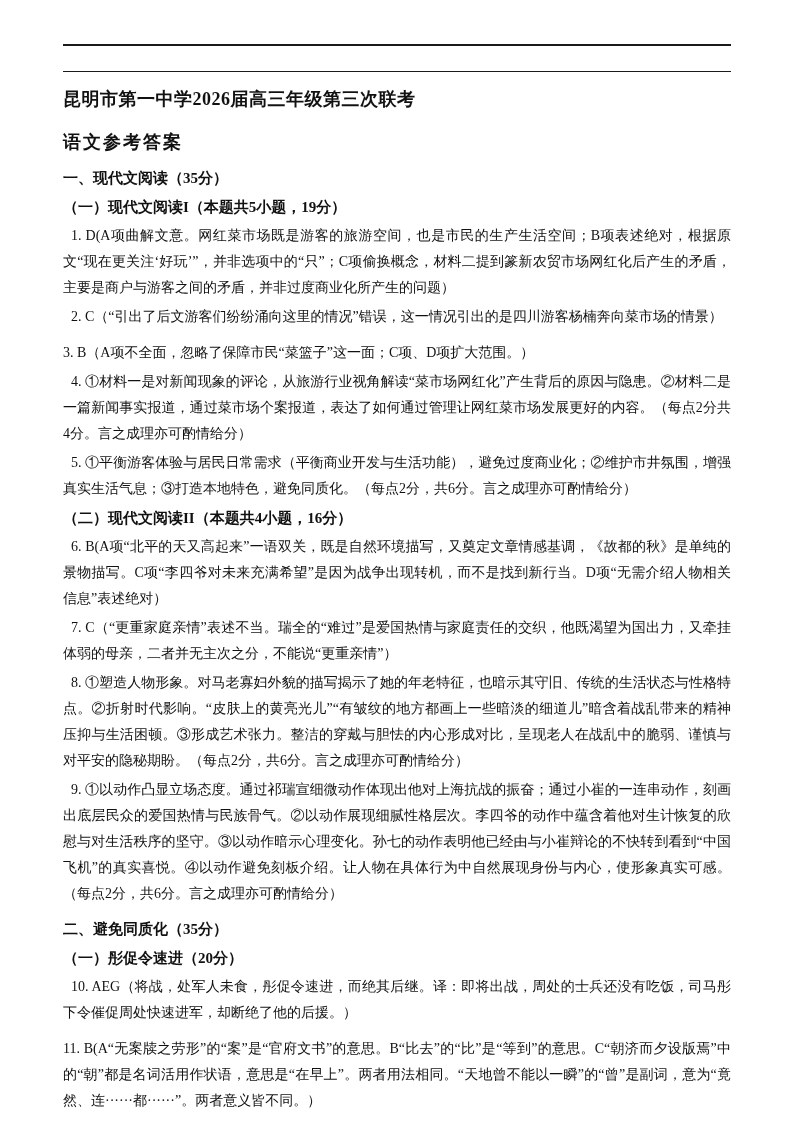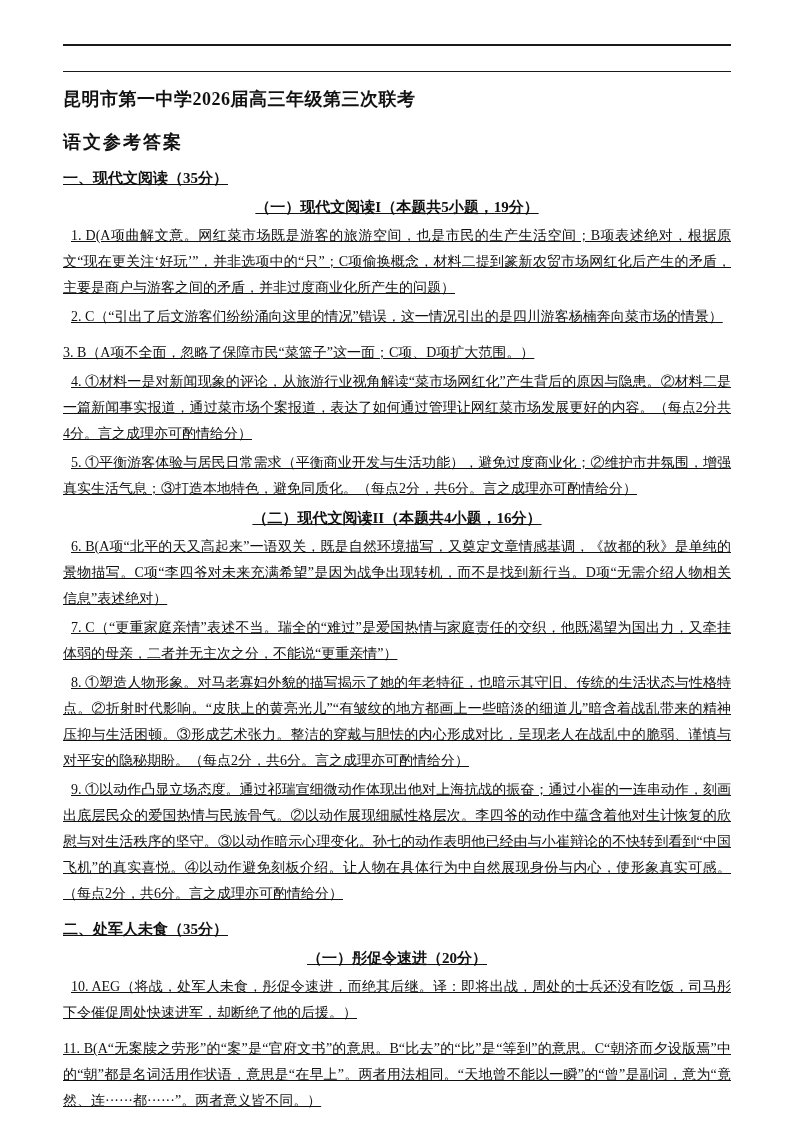--- a/index.html
+++ b/index.html
@@ -41,41 +41,40 @@
   .doc-subtitle {
     margin: 19px 0 0 0;
     text-align: left;
     font-size: 18px;
     line-height: 24px;
     font-weight: bold;
     letter-spacing: 2px;
   }
   .doc-body {
     margin-top: 11px;
-    text-decoration: underline;
   }
   p.block {
     margin: 0;
     padding: 0;
     font-size: 14px;
     line-height: 26px;
     text-align: justify;
     word-break: break-all;
   }
   p.section {
     font-weight: bold;
     font-size: 15px;
     margin-top: 9px;
     text-align: left;
   }
   p.subsection {
     font-weight: bold;
     font-size: 15px;
     margin-top: 3px;
-    text-align: center;
+    text-align: left;
   }
   p.item {
     margin-top: 3px;
     text-indent: 8px;
   }
   p.item-flush {
     margin-top: 10px;
     text-indent: 0;
   }
 </style>
@@ -93,18 +92,18 @@
       <p class="block item">1. D(A项曲解文意。网红菜市场既是游客的旅游空间，也是市民的生产生活空间；B项表述绝对，根据原文“现在更关注‘好玩’”，并非选项中的“只”；C项偷换概念，材料二提到篆新农贸市场网红化后产生的矛盾，主要是商户与游客之间的矛盾，并非过度商业化所产生的问题）</p>
       <p class="block item">2. C（“引出了后文游客们纷纷涌向这里的情况”错误，这一情况引出的是四川游客杨楠奔向菜市场的情景）</p>
       <p class="block item-flush">3. B（A项不全面，忽略了保障市民“菜篮子”这一面；C项、D项扩大范围。）</p>
       <p class="block item">4. ①材料一是对新闻现象的评论，从旅游行业视角解读“菜市场网红化”产生背后的原因与隐患。②材料二是一篇新闻事实报道，通过菜市场个案报道，表达了如何通过管理让网红菜市场发展更好的内容。（每点2分共4分。言之成理亦可酌情给分）</p>
       <p class="block item">5. ①平衡游客体验与居民日常需求（平衡商业开发与生活功能），避免过度商业化；②维护市井氛围，增强真实生活气息；③打造本地特色，避免同质化。（每点2分，共6分。言之成理亦可酌情给分）</p>
       <p class="block subsection">（二）现代文阅读II（本题共4小题，16分）</p>
       <p class="block item">6. B(A项“北平的天又高起来”一语双关，既是自然环境描写，又奠定文章情感基调，《故都的秋》是单纯的景物描写。C项“李四爷对未来充满希望”是因为战争出现转机，而不是找到新行当。D项“无需介绍人物相关信息”表述绝对）</p>
       <p class="block item">7. C（“更重家庭亲情”表述不当。瑞全的“难过”是爱国热情与家庭责任的交织，他既渴望为国出力，又牵挂体弱的母亲，二者并无主次之分，不能说“更重亲情”）</p>
       <p class="block item">8. ①塑造人物形象。对马老寡妇外貌的描写揭示了她的年老特征，也暗示其守旧、传统的生活状态与性格特点。②折射时代影响。“皮肤上的黄亮光儿”“有皱纹的地方都画上一些暗淡的细道儿”暗含着战乱带来的精神压抑与生活困顿。③形成艺术张力。整洁的穿戴与胆怯的内心形成对比，呈现老人在战乱中的脆弱、谨慎与对平安的隐秘期盼。（每点2分，共6分。言之成理亦可酌情给分）</p>
       <p class="block item">9. ①以动作凸显立场态度。通过祁瑞宣细微动作体现出他对上海抗战的振奋；通过小崔的一连串动作，刻画出底层民众的爱国热情与民族骨气。②以动作展现细腻性格层次。李四爷的动作中蕴含着他对生计恢复的欣慰与对生活秩序的坚守。③以动作暗示心理变化。孙七的动作表明他已经由与小崔辩论的不快转到看到“中国飞机”的真实喜悦。④以动作避免刻板介绍。让人物在具体行为中自然展现身份与内心，使形象真实可感。（每点2分，共6分。言之成理亦可酌情给分）</p>
-      <p class="block section">二、处军人未食（35分）</p>
+      <p class="block section">二、避免同质化（35分）</p>
       <p class="block subsection">（一）彤促令速进（20分）</p>
       <p class="block item">10. AEG（将战，处军人未食，彤促令速进，而绝其后继。译：即将出战，周处的士兵还没有吃饭，司马彤下令催促周处快速进军，却断绝了他的后援。）</p>
       <p class="block item-flush">11. B(A“无案牍之劳形”的“案”是“官府文书”的意思。B“比去”的“比”是“等到”的意思。C“朝济而夕设版焉”中的“朝”都是名词活用作状语，意思是“在早上”。两者用法相同。“天地曾不能以一瞬”的“曾”是副词，意为“竟然、连······都······”。两者意义皆不同。）</p>
     </div>
 </div>
 
 </body></html>

